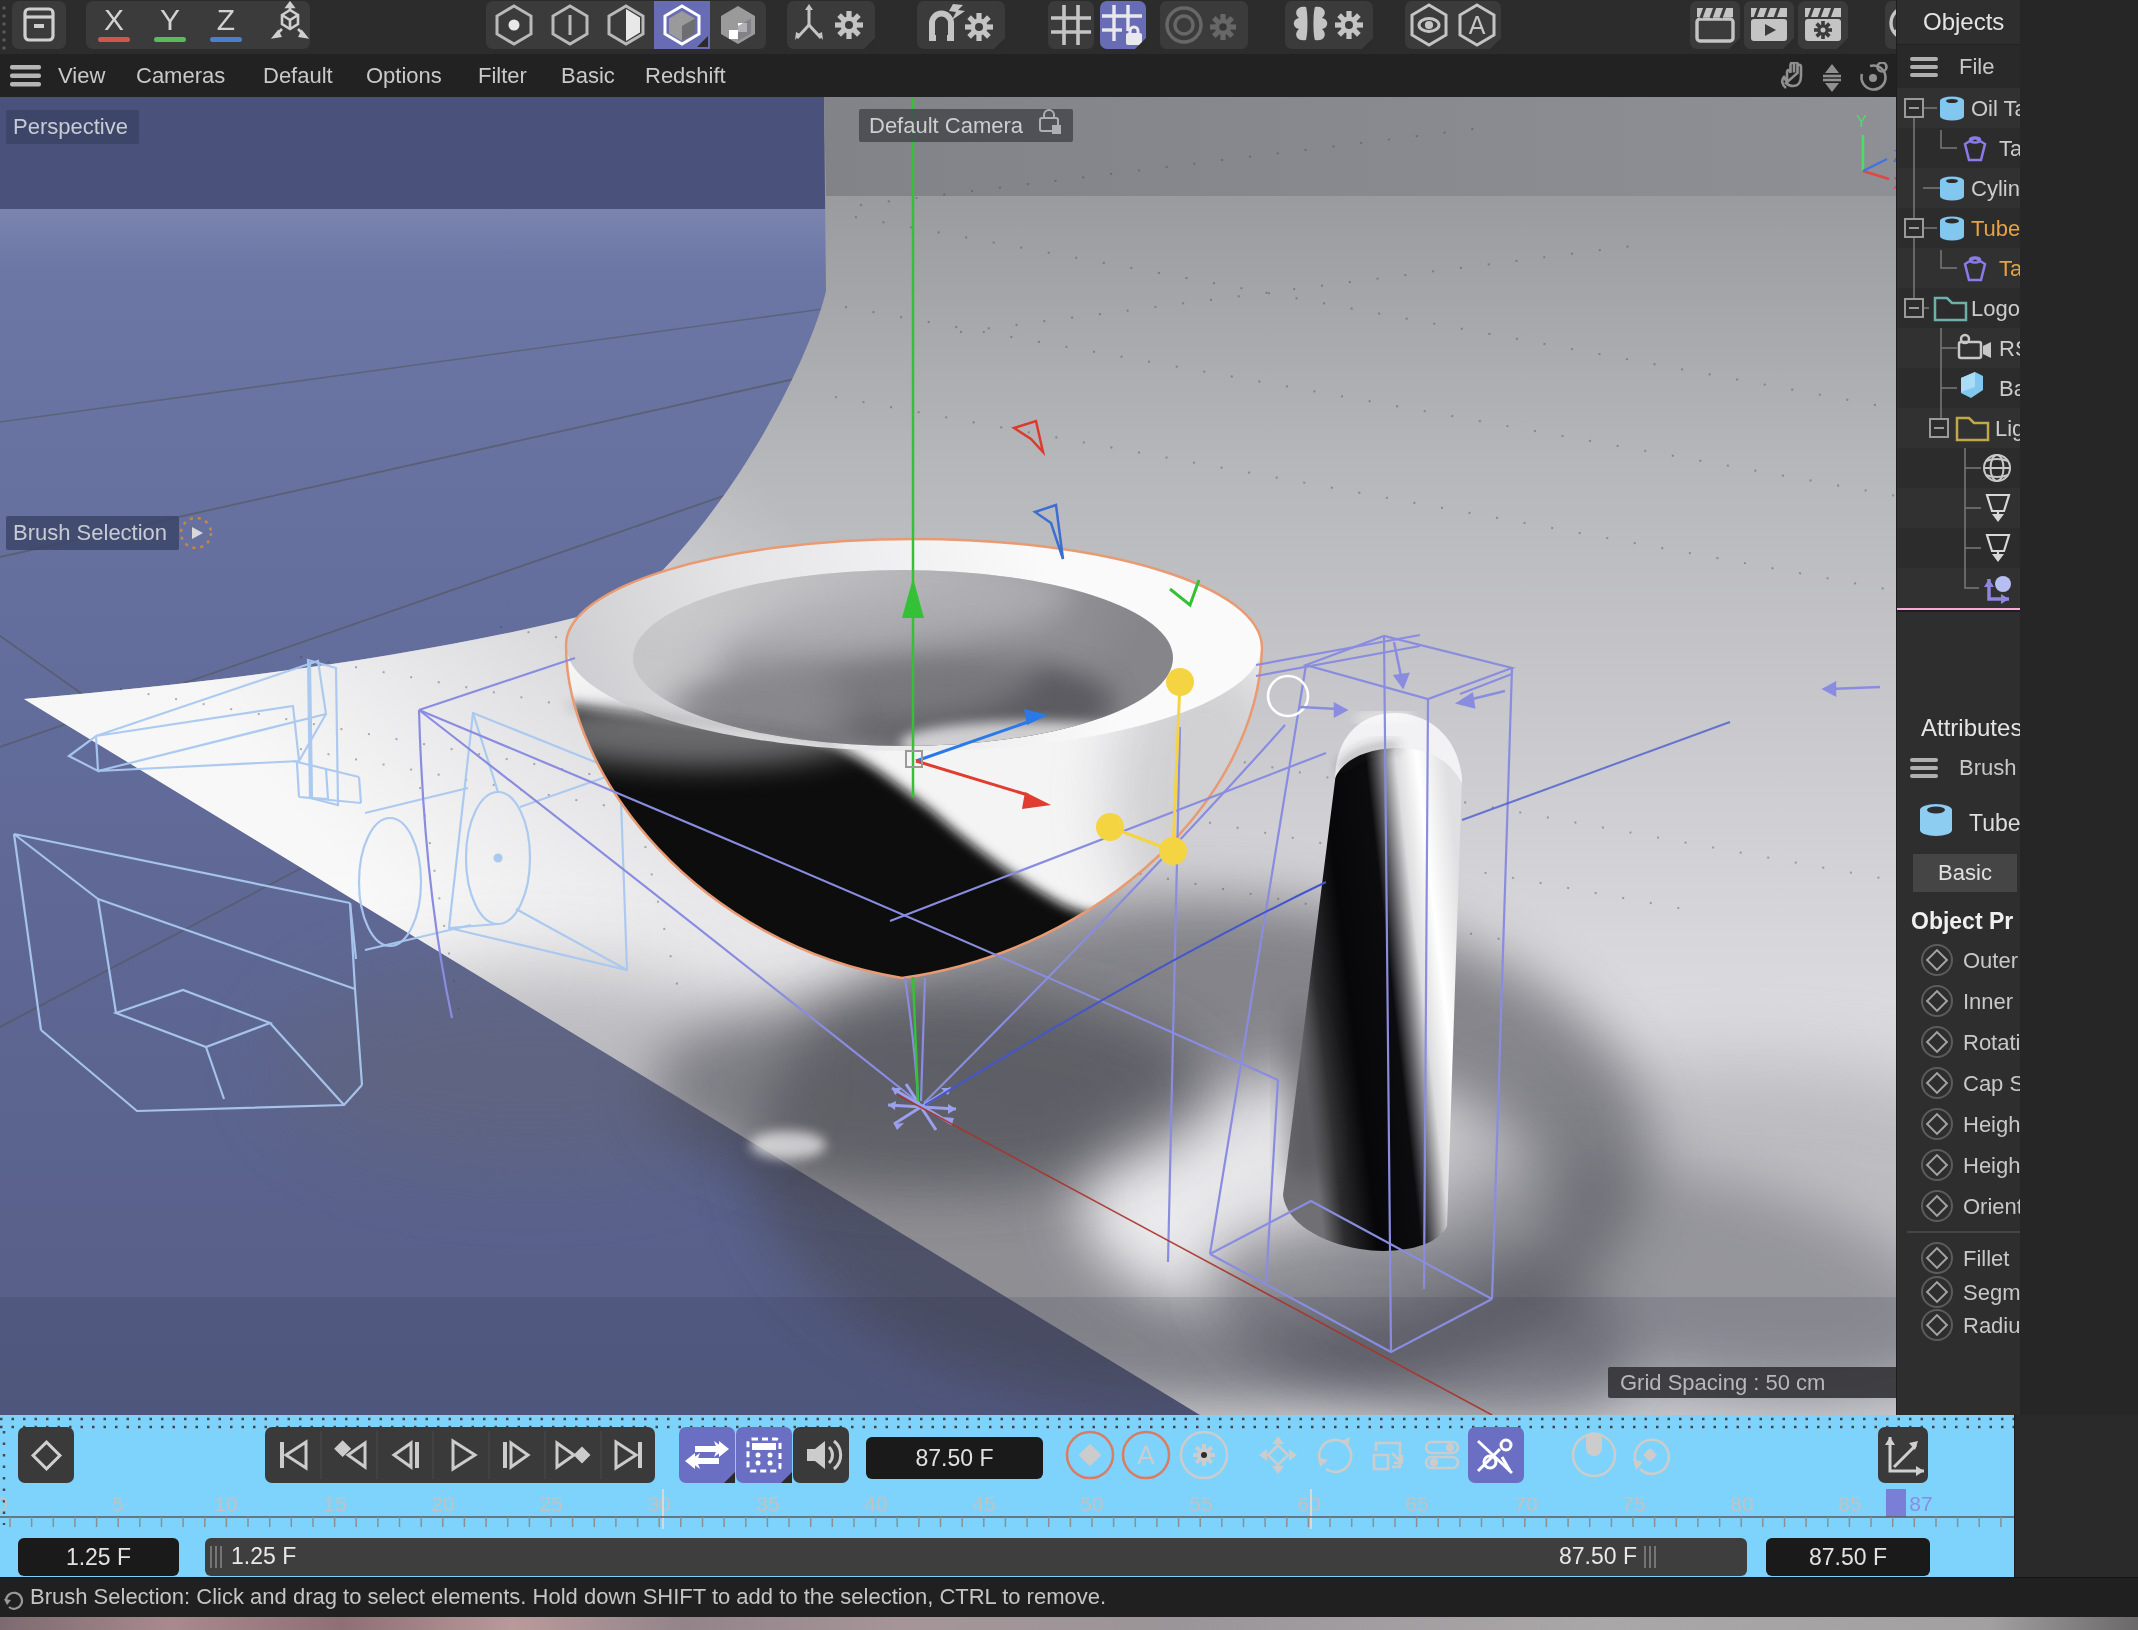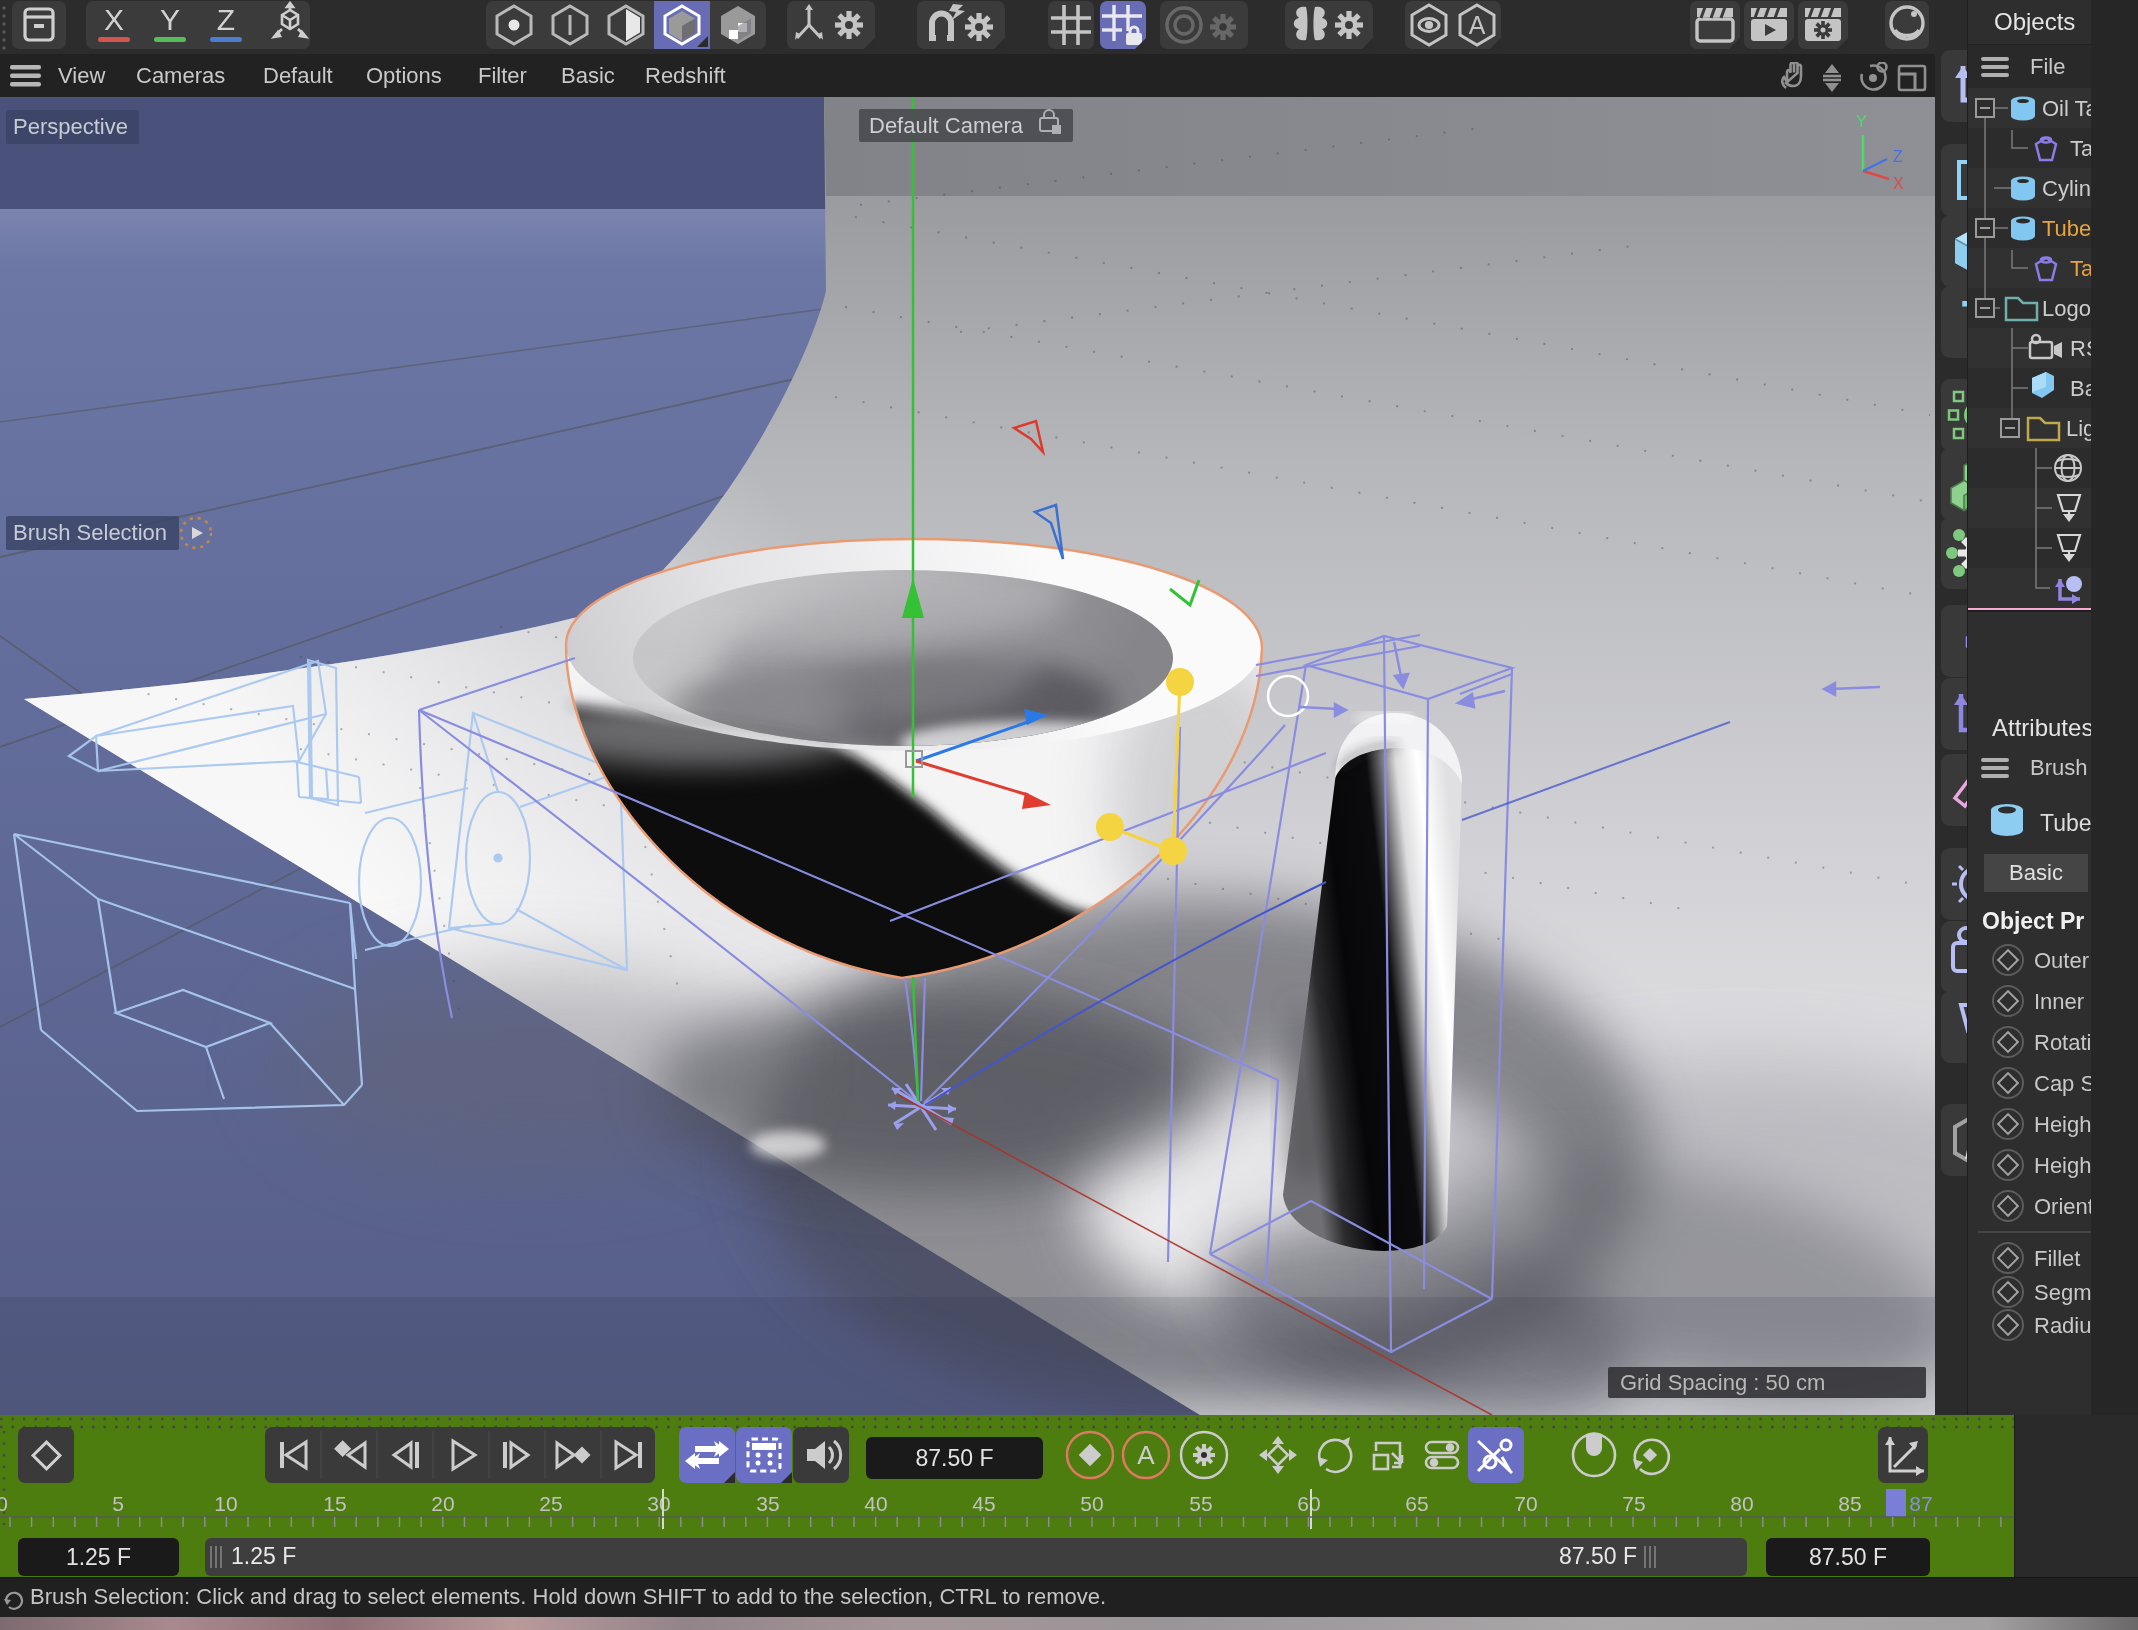--- a/index.html
+++ b/index.html
@@ -12,23 +12,23 @@
 .cornertri{position:absolute;right:0;bottom:0;width:0;height:0;border-style:solid;border-width:0 0 11px 11px;border-color:transparent transparent #2b2b2b transparent}
 
 #menubar{left:0;top:54px;width:1935px;height:43px;background:#222222;color:#c9c9c9;font-size:22px}
 #menubar .mi{position:absolute;top:9px}
 
 #viewport{left:0;top:97px;width:1935px;height:1318px;background:#86efac}
 
 #toolstrip{left:1935px;top:0;width:79px;height:1415px;background:#2b2b2b}
 .tstile{position:absolute;left:6px;width:72px;height:72px;background:#393939;border-radius:9px}
 
-#rightpanel{left:1967px;top:0;width:124px;height:1577px;background:#f9a8d4;border-left:1px solid #1e1e1e;color:#c8c8c8;overflow:hidden}
-
-#timeline{left:0;top:1415px;width:2014px;height:162px;background:#4d7c0f}
+#rightpanel{left:1896px;top:0;width:124px;height:1577px;background:#f9a8d4;border-left:1px solid #1e1e1e;color:#c8c8c8;overflow:hidden}
+
+#timeline{left:0;top:1415px;width:2014px;height:162px;background:#7dd3fc}
 .tltile{position:absolute;top:12px;width:56px;height:56px;background:#3a3a3a;border-radius:7px}
 .tlpurple{background:#6b6fc4}
 
 #botright{left:2014px;top:1415px;width:124px;height:162px;background:#2a2a2a;border-left:1px solid #1d1d1d}
 #statusbar{left:0;top:1577px;width:2138px;height:40px;background:#202020;border-top:1px solid #141414;color:#c5c5c5;font-size:22px}
 #botstrip{left:0;top:1617px;width:2138px;height:13px;background:linear-gradient(90deg,#7d6a70 0%,#a88a8e 8%,#8d6f75 16%,#b99a9b 24%,#93848a 32%,#a59598 42%,#9a9598 55%,#aaa7a9 75%,#a3a0a2 93%,#6a6868 100%)}
 text{font-family:"Liberation Sans",sans-serif}
 </style></head>
 <body>
 <div id="page">

